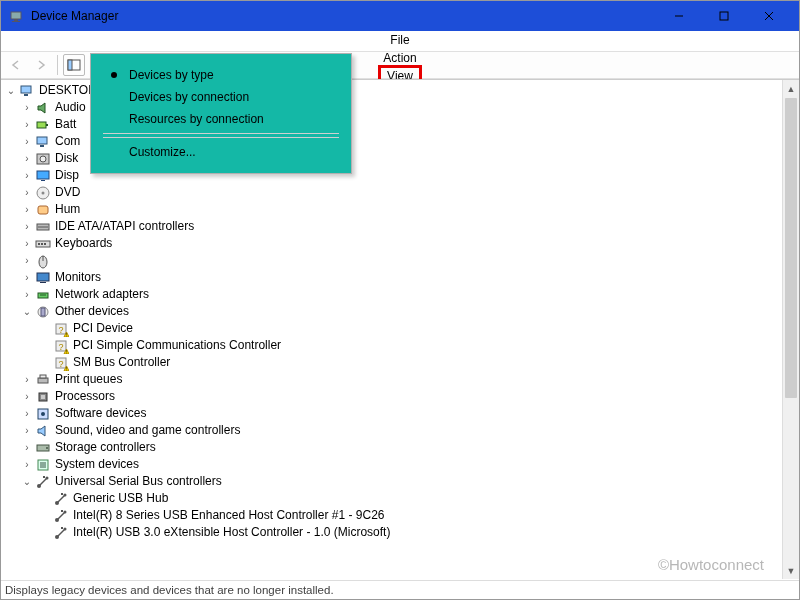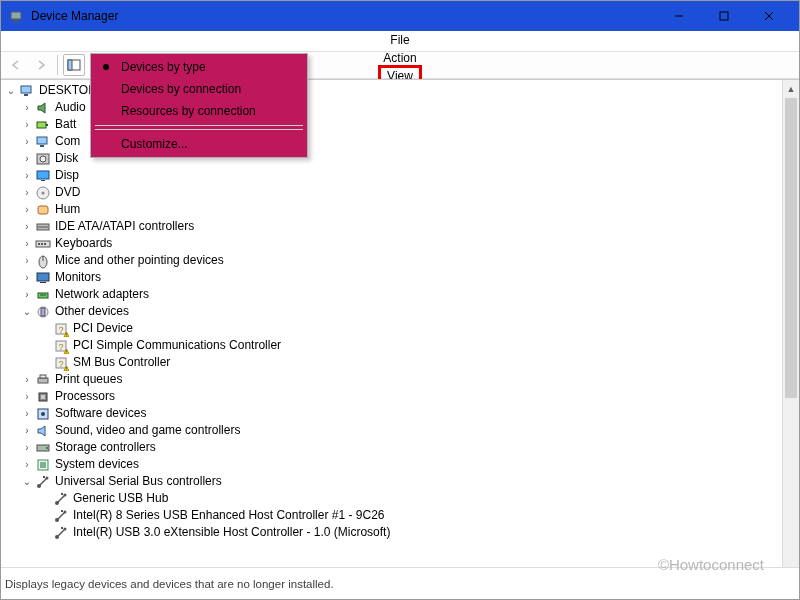--- a/index.html
+++ b/index.html
@@ -104,25 +104,25 @@
     width: 16px; height:16px; margin-right:4px;
     display:inline-flex; align-items:center; justify-content:center;
     font-size:12px;
   }
   .nlabel { color:#000; }
   
   .dropdown {
     position:absolute;
     top: 52px;
     left: 89px;
-    width: 218px;
-    background:#be185d;
+    width: 262px;
+    background:#14b8a6;
     border:1px solid #b0b0b0;
     box-shadow: 3px 3px 4px rgba(0,0,0,0.2);
-    padding: 2px;
+    padding: 10px;
     z-index: 20;
   }
   .dd-item {
     display:flex;
     align-items:center;
     height: 22px;
     padding: 0 10px 0 28px;
     font-size:12px;
     position:relative;
   }
@@ -153,21 +153,21 @@
   .scroll-thumb {
     position:absolute; left:2px; right:2px;
     top:18px; height:300px;
     background:#cdcdcd;
     border-radius:1px;
   }
   
   .statusbar {
     position:absolute;
     left:0; right:0; bottom:0;
-    height:32px;
+    height:19px;
     border-top:1px solid #ddd;
     display:flex;
     align-items:center;
     padding: 0 4px;
     font-size:11.5px;
     color:#404040;
     background:#fff;
   }
   .watermark {
     position:absolute;
@@ -340,21 +340,20 @@
         <span class="nlabel">Keyboards</span>
       </div>
       <div class="node indent1">
         <span class="twisty">›</span>
         <span class="nicon">
           <svg width="16" height="16" viewBox="0 0 16 16">
             <ellipse cx="8" cy="9" rx="4" ry="6" fill="#ddd" stroke="#555"></ellipse>
             <line x1="8" y1="3" x2="8" y2="8" stroke="#555"></line>
           </svg>
         </span>
-        <span class="nlabel">Mice and other pointing devices</span>
       </div>
       <div class="node indent1">
         <span class="twisty">›</span>
         <span class="nicon">
           <svg width="16" height="16" viewBox="0 0 16 16">
             <rect x="2" y="3" width="12" height="8" fill="#48c" stroke="#235"></rect>
             <rect x="5" y="12" width="6" height="1" fill="#235"></rect>
           </svg>
         </span>
         <span class="nlabel">Monitors</span>

